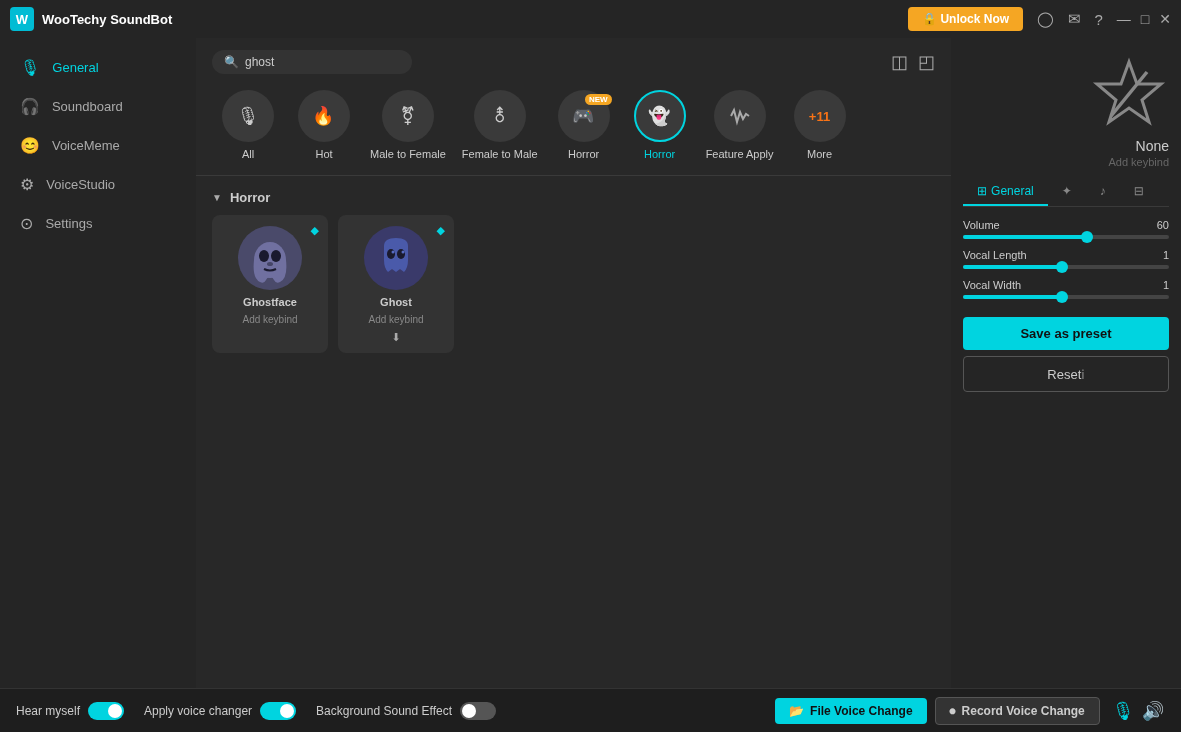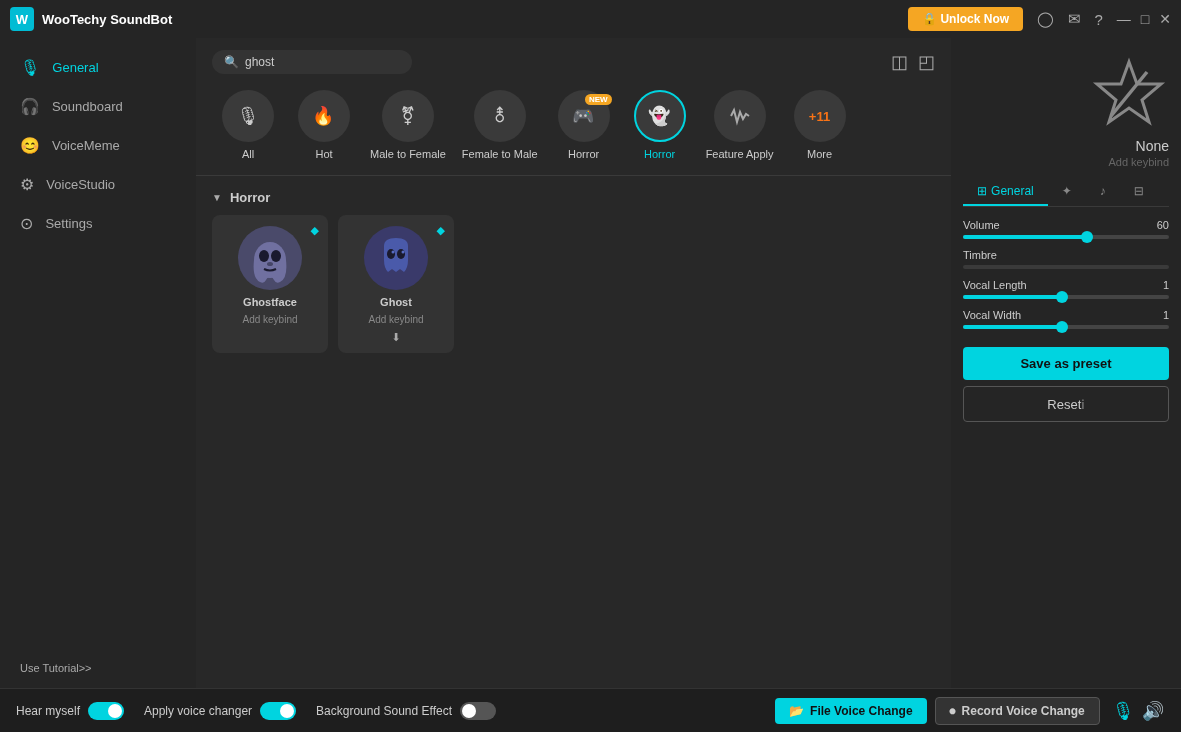--- a/index.html
+++ b/index.html
@@ -425,21 +425,20 @@
       <span>VoiceMeme</span>
     </div>
     <div class="sidebar-item">
       <span class="sidebar-item-icon">⚙</span>
       <span>VoiceStudio</span>
     </div>
     <div class="sidebar-item">
       <span class="sidebar-item-icon">⊙</span>
       <span>Settings</span>
     </div>
-    <a class="tutorial-link">Use Tutorial&gt;&gt;</a>
   </div>
 
   <div class="main-content">
 
     <div class="search-row">
       <div class="search-box">
         <span class="search-icon">🔍</span>
         <input type="text" value="ghost" style="">
       </div>
       <div class="search-action-icons">
@@ -593,27 +592,20 @@
         <span>Volume</span>
         <span class="slider-value">60</span>
       </div>
       <div class="slider-track">
         <div class="slider-fill" style="width:60%"></div>
         <div class="slider-thumb" style="left:60%"></div>
       </div>
     </div>
 
 
-    <div class="slider-row">
-      <div class="slider-label-row">
-        <span>Timbre</span>
-      </div>
-      <div class="slider-track" style="background:#3a3a3a;">
-      </div>
-    </div>
 
     <div class="slider-row">
       <div class="slider-label-row">
         <span>Vocal Length</span>
         <span class="slider-value">1</span>
       </div>
       <div class="slider-track">
         <div class="slider-fill" style="width:48%"></div>
         <div class="slider-thumb" style="left:48%"></div>
       </div>

